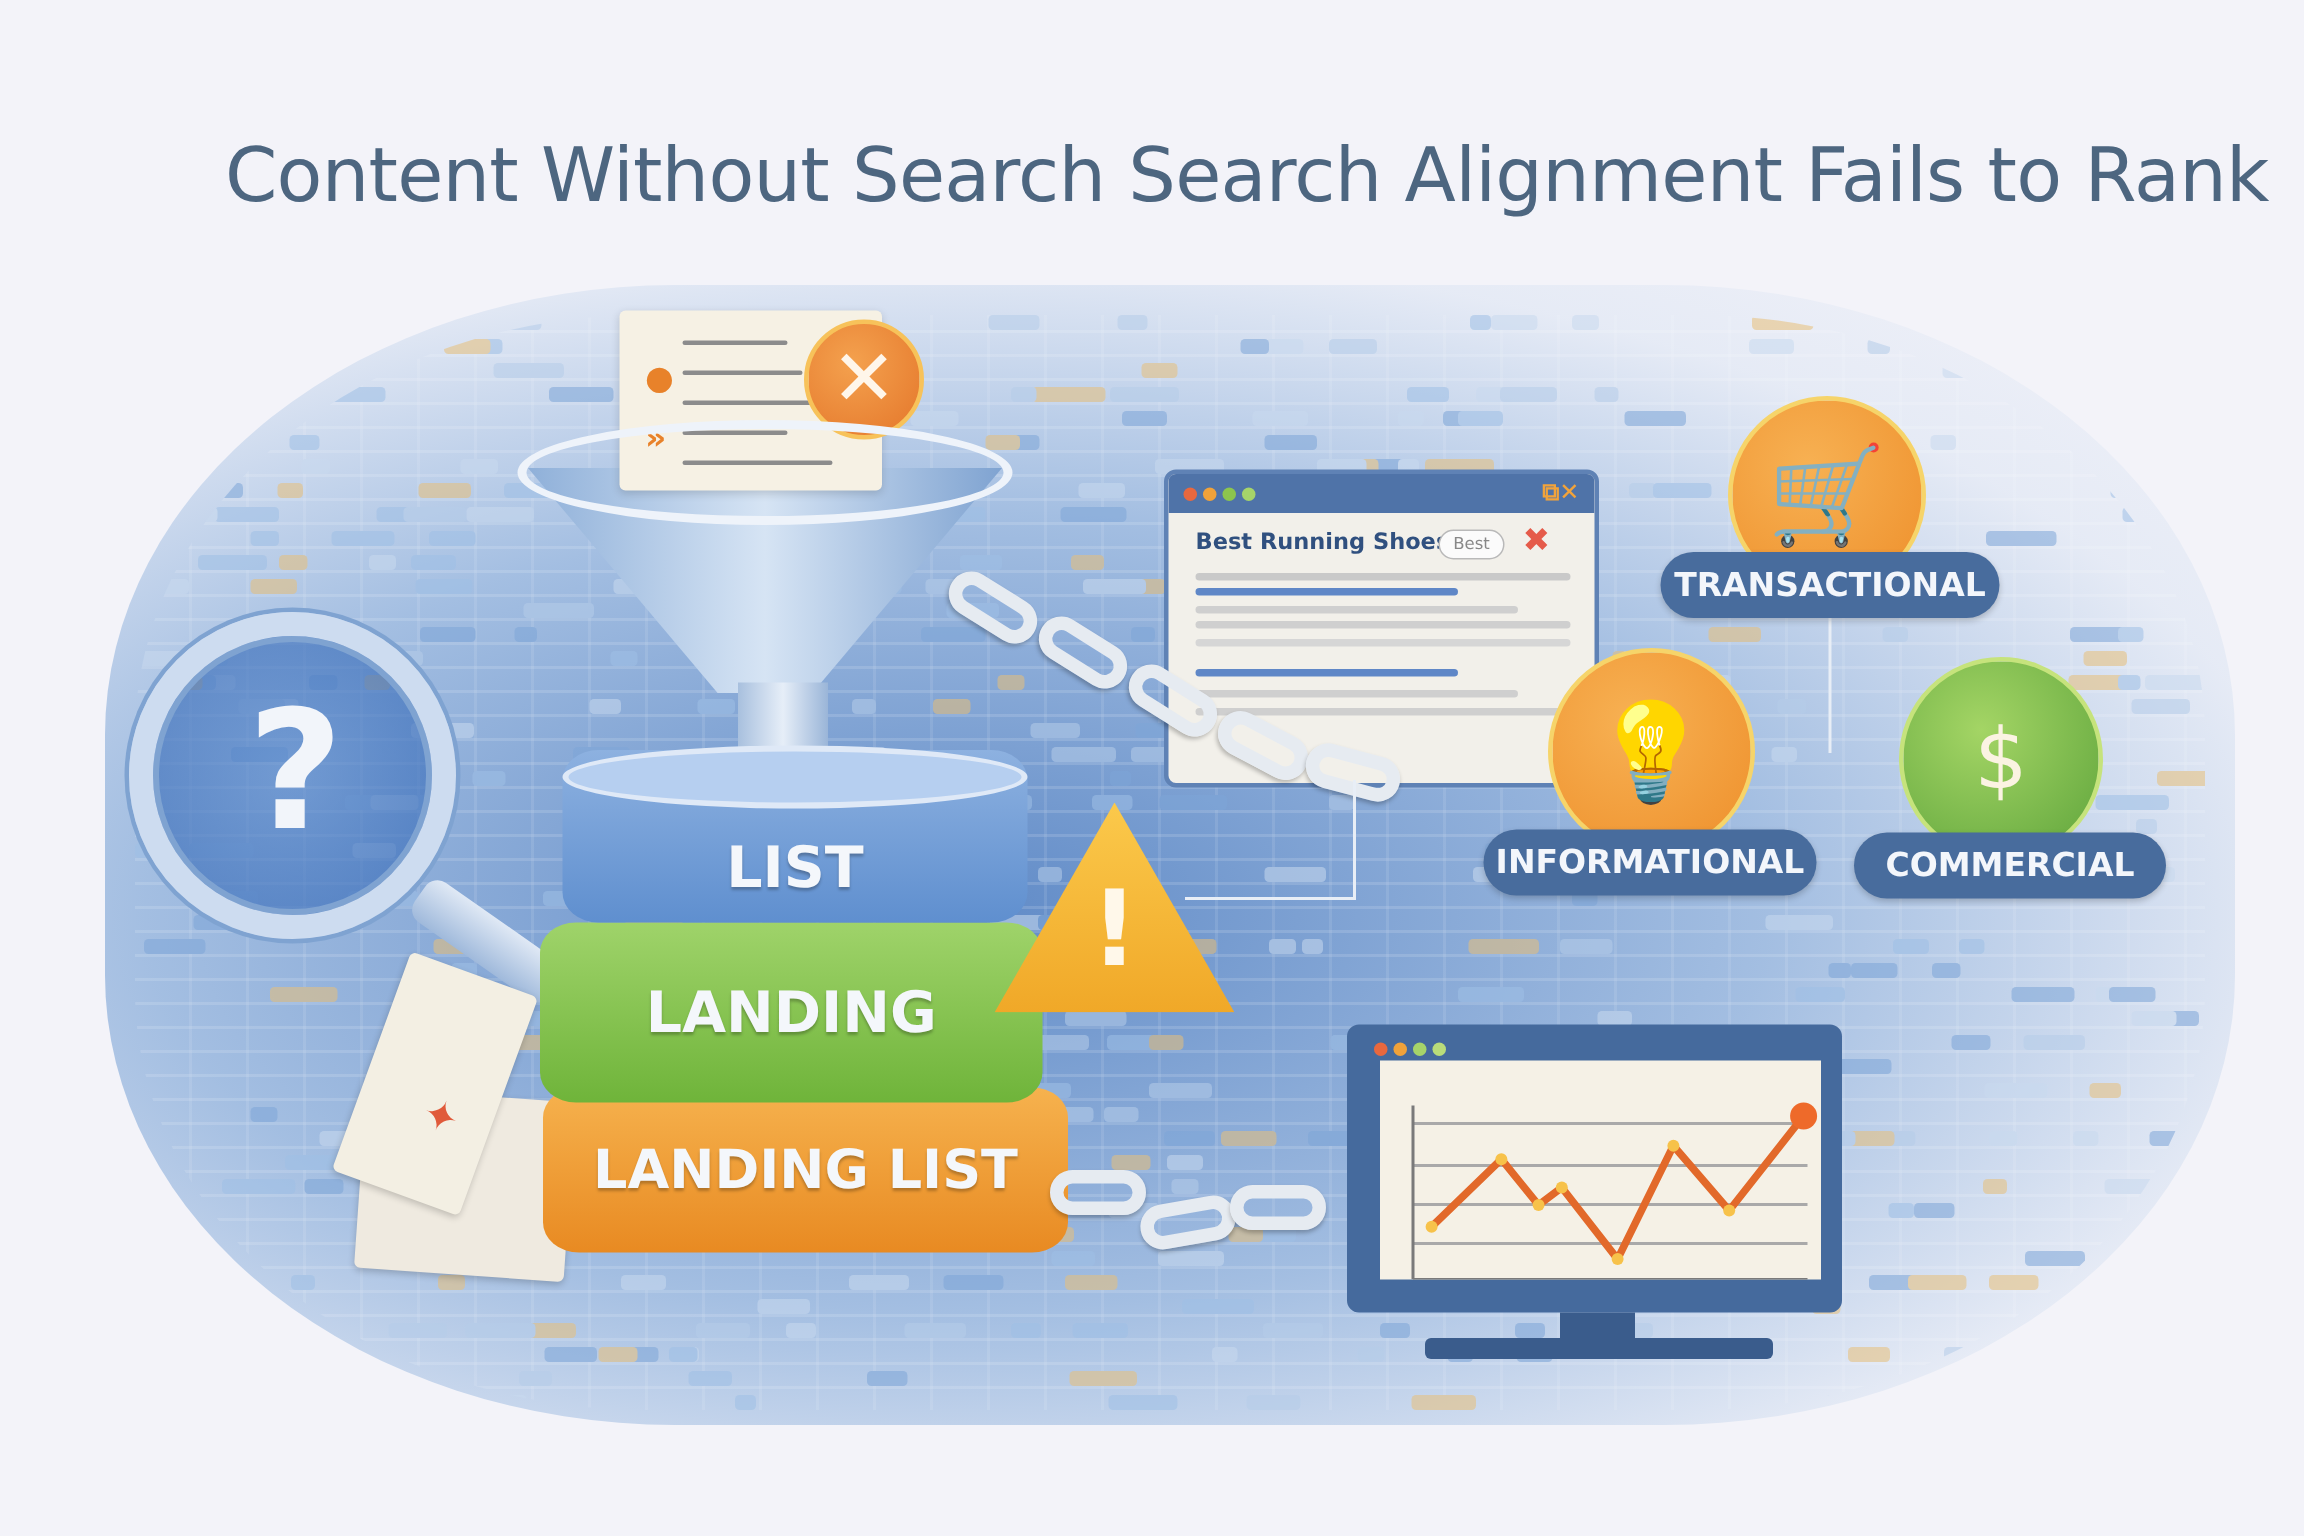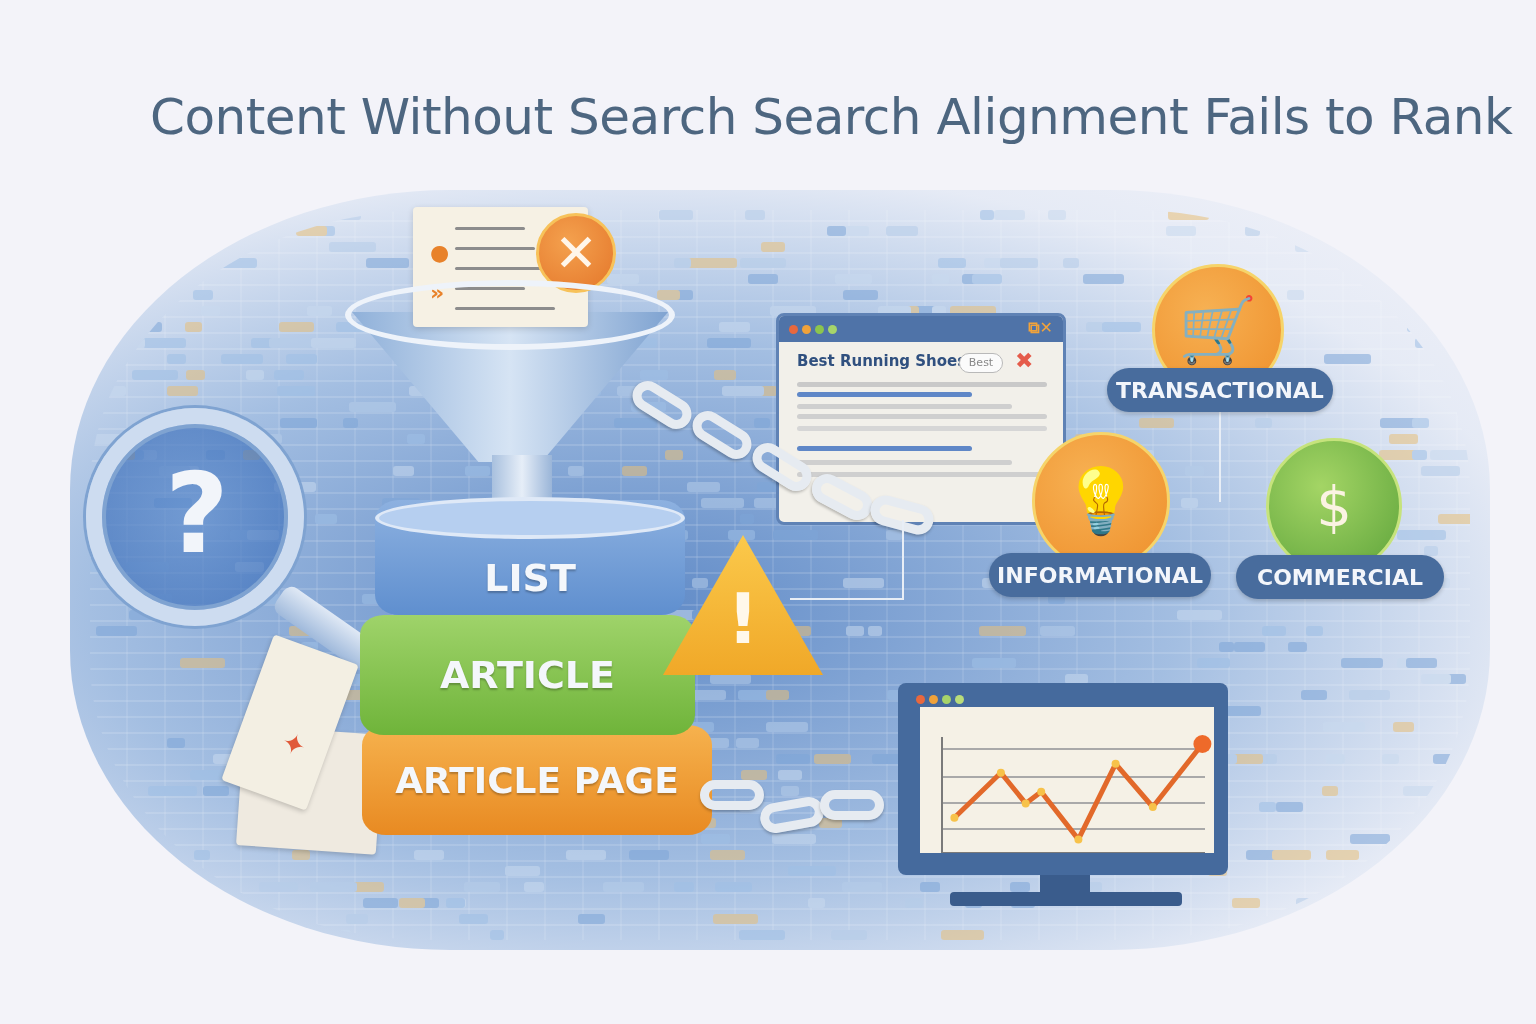--- a/index.html
+++ b/index.html
@@ -576,24 +576,24 @@
   <div class="doc-line" style="left:42px;top:80px;width:70px;"></div>
   <div class="doc-line" style="left:42px;top:100px;width:100px;"></div>
 </div>
 <div class="doc-person">●</div>
 <div class="doc-arrow">»</div>
 <div class="error-badge">✕</div>
 <div class="funnel-top" style="background:transparent;"></div>
 <div class="funnel-neck"></div>
 
 <div class="layer layer-landing">
-  <span>ARTICLE PAGE</span>
+  <span>LANDING LIST</span>
 </div>
 <div class="layer layer-article">
-  <span>ARTICLE</span>
+  <span>LANDING</span>
 </div>
 <div class="layer layer-list">
   <span style="margin-top:40px;">LIST</span>
 </div>
 <div class="layer-list-top"></div>
 
 <div class="warning"></div>
 <div class="warning-mark">!</div>
 
 <div class="browser">

